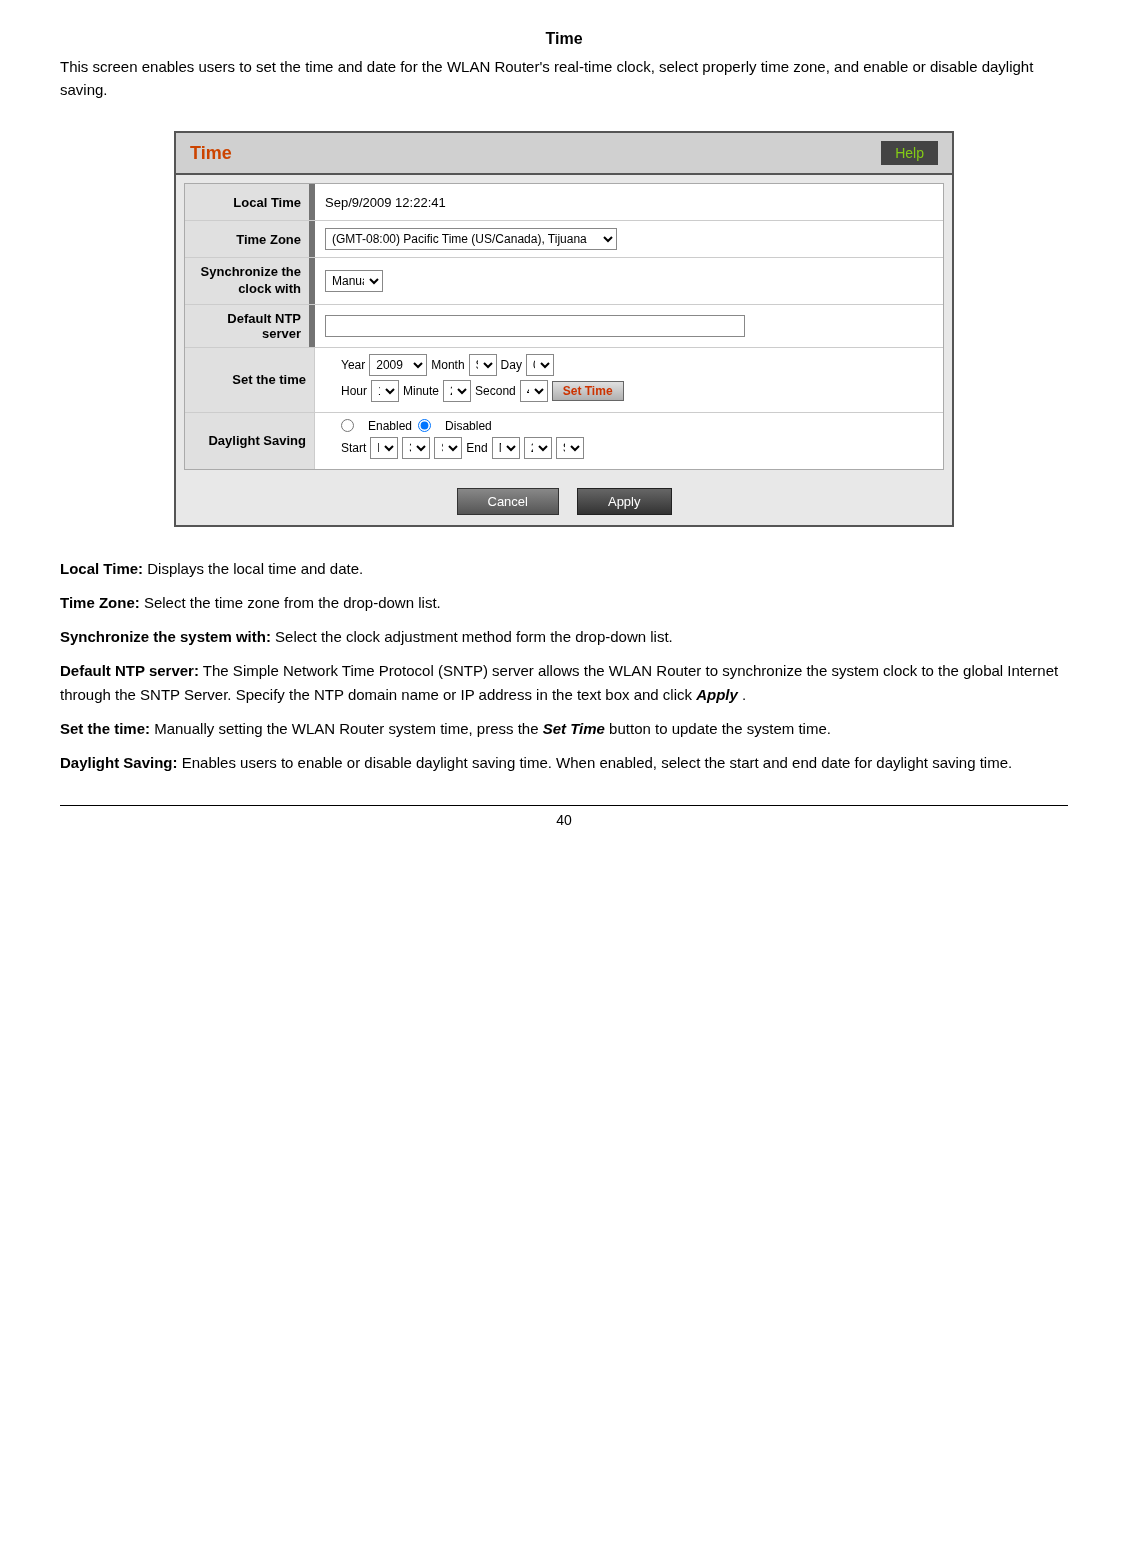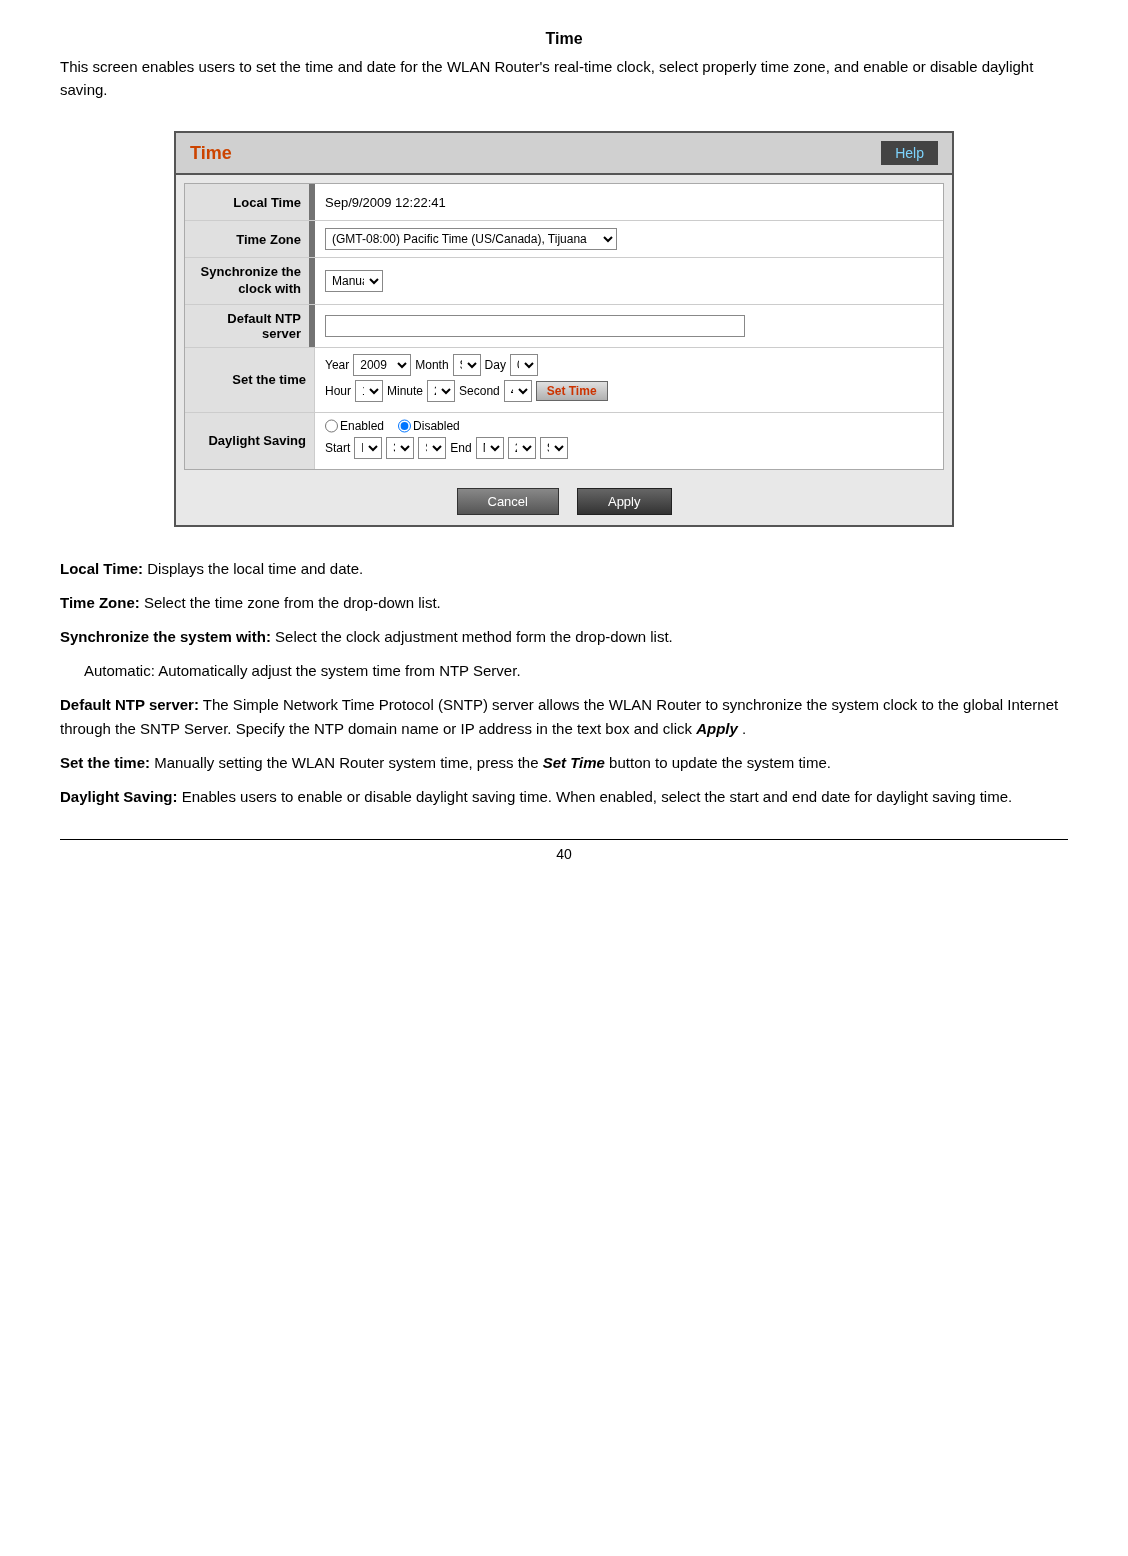--- a/index.html
+++ b/index.html
@@ -45,21 +45,21 @@
     }
 
     .panel-header-title {
       color: #cc4400;
       font-size: 18px;
       font-weight: bold;
     }
 
     .help-btn {
       background: #444;
-      color: #7dd3fc;
+      color: #84cc16;
       border: none;
       padding: 4px 14px;
       font-size: 14px;
       cursor: pointer;
     }
 
     .panel-body {
       background: #fff;
       border: 1px solid #aaa;
       margin: 8px;
@@ -146,22 +146,23 @@
       border: 1px solid #666;
       padding: 2px 10px;
       font-size: 12px;
       cursor: pointer;
       color: #cc3300;
       font-weight: bold;
     }
 
     .radio-group {
       display: flex;
-      gap: 2px;
-      margin-right: 10px;
+      align-items: center;
+      gap: 14px;
+      margin-right: 2px;
     }
 
     .radio-label {
       font-size: 12px;
     }
 
     .button-row {
       display: flex;
       justify-content: center;
       gap: 18px;
@@ -232,21 +233,21 @@
       padding: 6px 8px;
       font-size: 13px;
       font-weight: bold;
       text-align: left;
       display: flex;
       align-items: center;
       justify-content: flex-end;
     }
 
     .set-time-content {
-      padding: 6px 10px;
+      padding: 6px 26px;
       font-size: 13px;
       flex: 1;
     }
 
     .set-time-line {
       display: flex;
       align-items: center;
       gap: 4px;
       margin-bottom: 4px;
     }
@@ -399,23 +400,20 @@
   <p>
     <span class="bold-term">Time Zone:</span>
     <span> Select the time zone from the drop-down list.</span>
   </p>
 
   <p>
     <span class="bold-term">Synchronize the system with:</span>
     <span> Select the clock adjustment method form the drop-down list.</span>
   </p>
 
-  <p class="indent">
-    <span>Automatic: Automatically adjust the system time from NTP Server.</span>
-  </p>
 
 
   <p>
     <span class="bold-term">Default NTP server:</span>
     <span> The Simple Network Time Protocol (SNTP) server allows the WLAN Router to synchronize the system clock to the global Internet through the SNTP Server. Specify the NTP domain name or IP address in the text box and click</span>
     <span class="bold-italic">Apply</span>
     <span>.</span>
   </p>
 
   <p>

